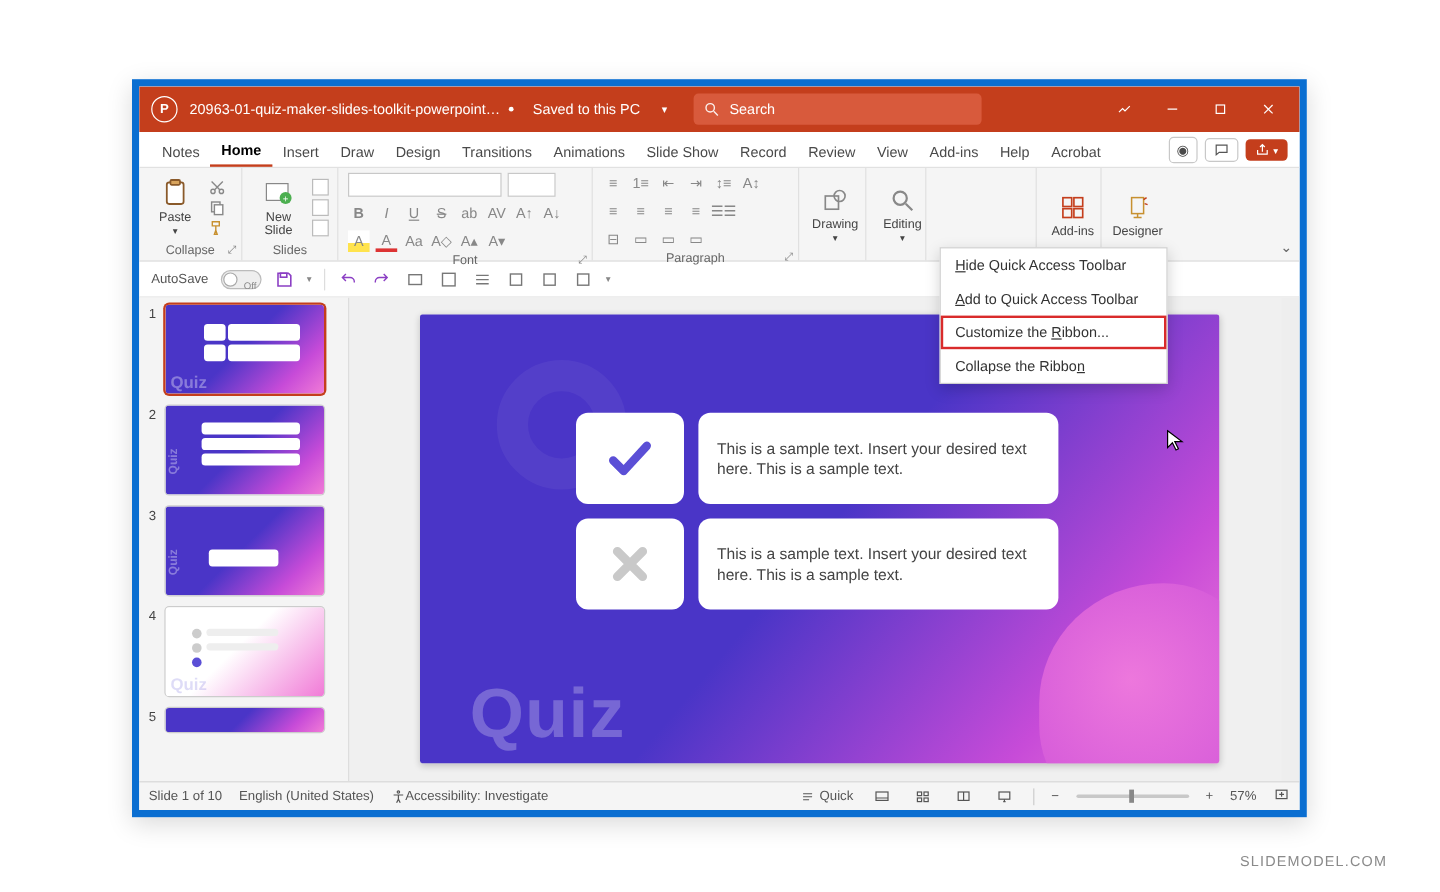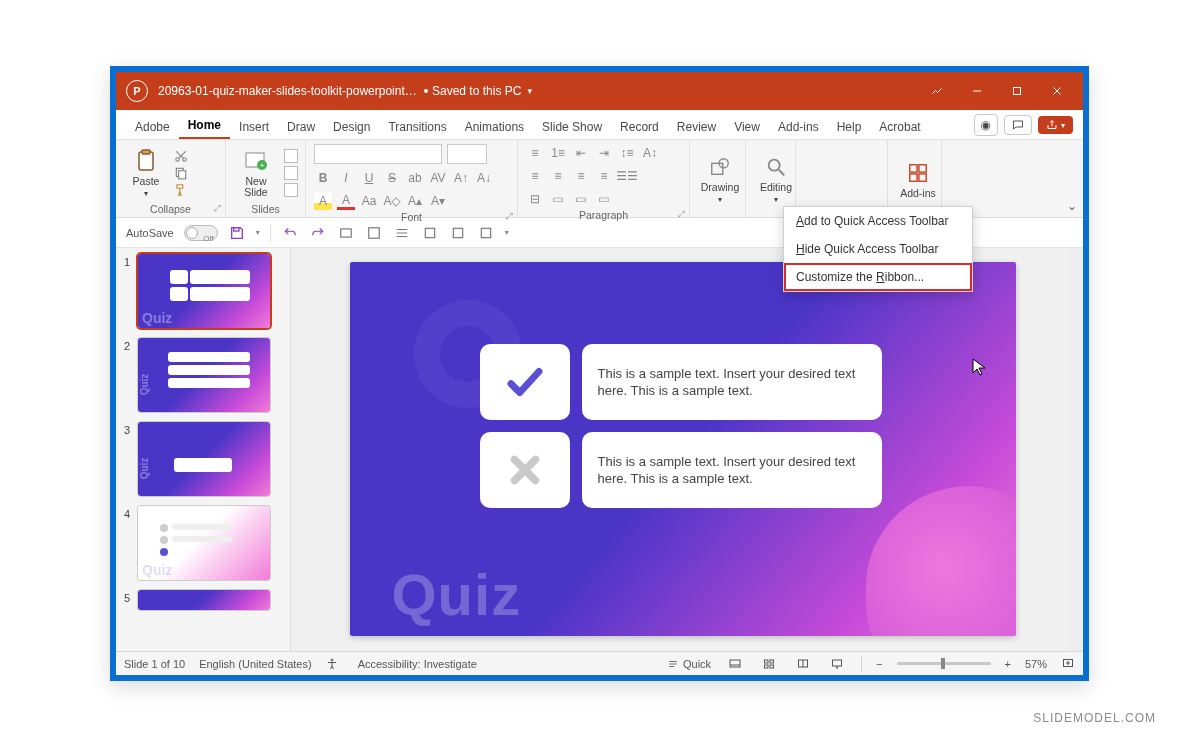--- a/index.html
+++ b/index.html
@@ -3,21 +3,21 @@
 <meta charset="utf-8">
 <style>
   * { box-sizing: border-box; margin: 0; padding: 0; font-family: "Segoe UI", Arial, sans-serif; }
   body { background: #fff; width: 1200px; height: 743px; position: relative; }
   .outer-frame { position:absolute; left:110px; top:66px; width:979px; height:615px; border:6px solid #0a6ed1; background:#fff; box-shadow:0 6px 20px rgba(0,0,0,0.15); }
   .app { width:100%; height:100%; display:flex; flex-direction:column; overflow:hidden; }
   
   .titlebar { height:38px; background:#c43e1c; display:flex; align-items:center; color:#fff; font-size:12px; padding:0 6px; }
   .titlebar .app-icon { width:22px; height:22px; border:1.5px solid #fff; border-radius:50%; display:flex; align-items:center; justify-content:center; font-size:11px; font-weight:bold; margin:0 10px 0 4px;}
   .titlebar .title { max-width:260px; white-space:nowrap; overflow:hidden; text-overflow:ellipsis; }
-  .titlebar .saved { margin-left:6px; display:flex; align-items:center; gap:4px;}
+  .titlebar .saved { margin-left:6px; display:flex; align-items:center; gap:16px;}
   .titlebar .saved .dot{width:4px;height:4px;border-radius:50%;background:#fff;}
   .titlebar .chev{font-size:9px;margin-left:2px;}
   .searchbar{ margin-left:22px; flex:0 0 240px; height:26px; background:#d85a3c; border-radius:4px; display:flex; align-items:center; padding:0 8px; color:#fff; gap:8px;}
   .searchbar svg{opacity:.9}
   .titlebar .spacer{flex:1;}
   .winbtn{width:40px;height:30px;display:flex;align-items:center;justify-content:center;color:#fff;}
   .winbtn svg{width:12px;height:12px;stroke:#fff;}
   
   .menutabs{height:30px; background:#fff; border-bottom:1px solid #e1e1e1; display:flex; align-items:flex-end; padding:0 10px; font-size:12px; color:#4a4a4a;}
   .menutabs .tab{padding:6px 9px 5px; cursor:pointer;}
@@ -91,20 +91,27 @@
 <div class="app">
 
   <div class="titlebar">
     <div class="app-icon">P</div>
     <div class="title">20963-01-quiz-maker-slides-toolkit-powerpoint-templat...</div>
     <div class="saved">
       <span class="dot"></span>
       <span>Saved to this PC</span>
       <span class="chev">▾</span>
     </div>
+    <div class="searchbar">
+      <svg width="14" height="14" viewBox="0 0 24 24" fill="none" stroke="#fff" stroke-width="2">
+            <circle cx="10" cy="10" r="6"></circle>
+            <line x1="15" y1="15" x2="21" y2="21"></line>
+          </svg>
+      <span>Search</span>
+    </div>
     <div class="spacer"></div>
     <div class="winbtn">
           <svg viewBox="0 0 24 24" fill="none" stroke="#fff" stroke-width="2">
             <path d="M3 17l6-6 4 4 8-8"></path>
           </svg>
         </div>
     <div class="winbtn">
           <svg viewBox="0 0 24 24">
             <line x1="4" y1="12" x2="20" y2="12" stroke="#fff" stroke-width="2"></line>
           </svg>
@@ -116,21 +123,21 @@
         </div>
     <div class="winbtn">
           <svg viewBox="0 0 24 24" stroke="#fff" stroke-width="2">
             <line x1="5" y1="5" x2="19" y2="19"></line>
             <line x1="19" y1="5" x2="5" y2="19"></line>
           </svg>
         </div>
   </div>
 
   <div class="menutabs">
-    <div class="tab">Adobe</div>
+    <div class="tab">Notes</div>
     <div class="tab active">Home</div>
     <div class="tab">Insert</div>
     <div class="tab">Draw</div>
     <div class="tab">Design</div>
     <div class="tab">Transitions</div>
     <div class="tab">Animations</div>
     <div class="tab">Slide Show</div>
     <div class="tab">Record</div>
     <div class="tab">Review</div>
     <div class="tab">View</div>
@@ -147,21 +154,21 @@
       <div class="sharebtn">
             <svg width="12" height="12" viewBox="0 0 24 24" fill="none" stroke="#fff" stroke-width="2">
               <path d="M4 12v7h16v-7M12 3v12M8 7l4-4 4 4"></path>
             </svg>
             <span style="font-size:8px">▾</span>
           </div>
     </div>
   </div>
 
   <div class="ribbon">
-    <div class="group" style="width:110px">
+    <div class="group" style="width:86px">
       <div class="g-body">
         <div class="bigbtn">
           <div class="ic">
                 <svg width="24" height="26" viewBox="0 0 24 24" fill="none" stroke="#8a5a2a" stroke-width="1.5">
                   <rect x="5" y="3" width="14" height="18" rx="2" fill="#fff"></rect>
                   <rect x="8" y="1" width="8" height="4" rx="1" fill="#d8a45d"></rect>
                 </svg>
               </div>
           <div class="lbl"><span>Paste</span><br><span style="font-size:8px">▾</span></div>
         </div>
@@ -316,20 +323,35 @@
                   <rect x="3" y="13" width="8" height="8"></rect>
                   <rect x="13" y="13" width="8" height="8"></rect>
                 </svg>
               </div>
         <div class="lbl">Add-ins</div>
       </div>
           </div>
           <div class="g-label"></div>
     </div>
 
+    <div class="group" style="width:58px;border-right:none">
+      <div class="g-body">
+            <div class="bigbtn">
+        <div class="ic">
+                <svg width="20" height="24" viewBox="0 0 24 24" fill="none" stroke="#c7902f" stroke-width="1.5">
+                  <rect x="6" y="2" width="12" height="16"></rect>
+                  <path d="M12 18v4M8 22h8"></path>
+                  <path d="M18 4l3-2M19 8l3 1" stroke="#c43e1c"></path>
+                </svg>
+              </div>
+        <div class="lbl">Designer</div>
+      </div>
+          </div>
+          <div class="g-label"></div>
+    </div>
     <div class="collapse">⌄</div>
   </div>
 
   <div class="qat">
     <span>AutoSave</span>
     <span class="toggle">
           <span class="knob"></span>
           <span style="position:absolute;right:3px;top:8px;font-size:8px;color:#888">Off</span>
         </span>
     <span class="ic">
@@ -456,32 +478,33 @@
           <div class="card">
                 <div class="txt">This is a sample text. Insert your desired text here. This is a sample text.</div>
               </div>
         </div>
       </div>
     </div>
     <div class="vscroll"></div>
   </div>
 
   <div class="ctx">
+    <div class="item"><u>H</u>ide Quick Access Toolbar</div>
     <div class="item"><u>A</u>dd to Quick Access Toolbar</div>
-    <div class="item"><u>H</u>ide Quick Access Toolbar</div>
     <div class="item hl">Customize the <u>R</u>ibbon...</div>
+    <div class="item">Collapse the Ribbo<u>n</u></div>
   </div>
   <svg class="cursor" width="16" height="18" viewBox="0 0 16 18">
         <path d="M1 1l0 14 4-4 3 6 2-1-3-6 6 0z" fill="#fff" stroke="#000" stroke-width="1"></path>
       </svg>
 
   <div class="statusbar">
     <span>Slide 1 of 10</span>
     <span>English (United States)</span>
-    <span style="display:flex;align-items:flex-start;gap:20px">
+    <span style="display:flex;align-items:flex-start;gap:0">
           <svg width="12" height="12" viewBox="0 0 24 24" fill="none" stroke="#555" stroke-width="2">
             <circle cx="12" cy="4" r="2"></circle>
             <path d="M4 9h16M12 9v7M9 22l3-6 3 6"></path>
           </svg>
           <span>Accessibility: Investigate</span>
         </span>
     <div class="spacer"></div>
     <span style="display:flex;align-items:center;gap:4px">
           <svg width="12" height="10" viewBox="0 0 24 24" fill="none" stroke="#555" stroke-width="2">
             <line x1="3" y1="6" x2="21" y2="6"></line>

